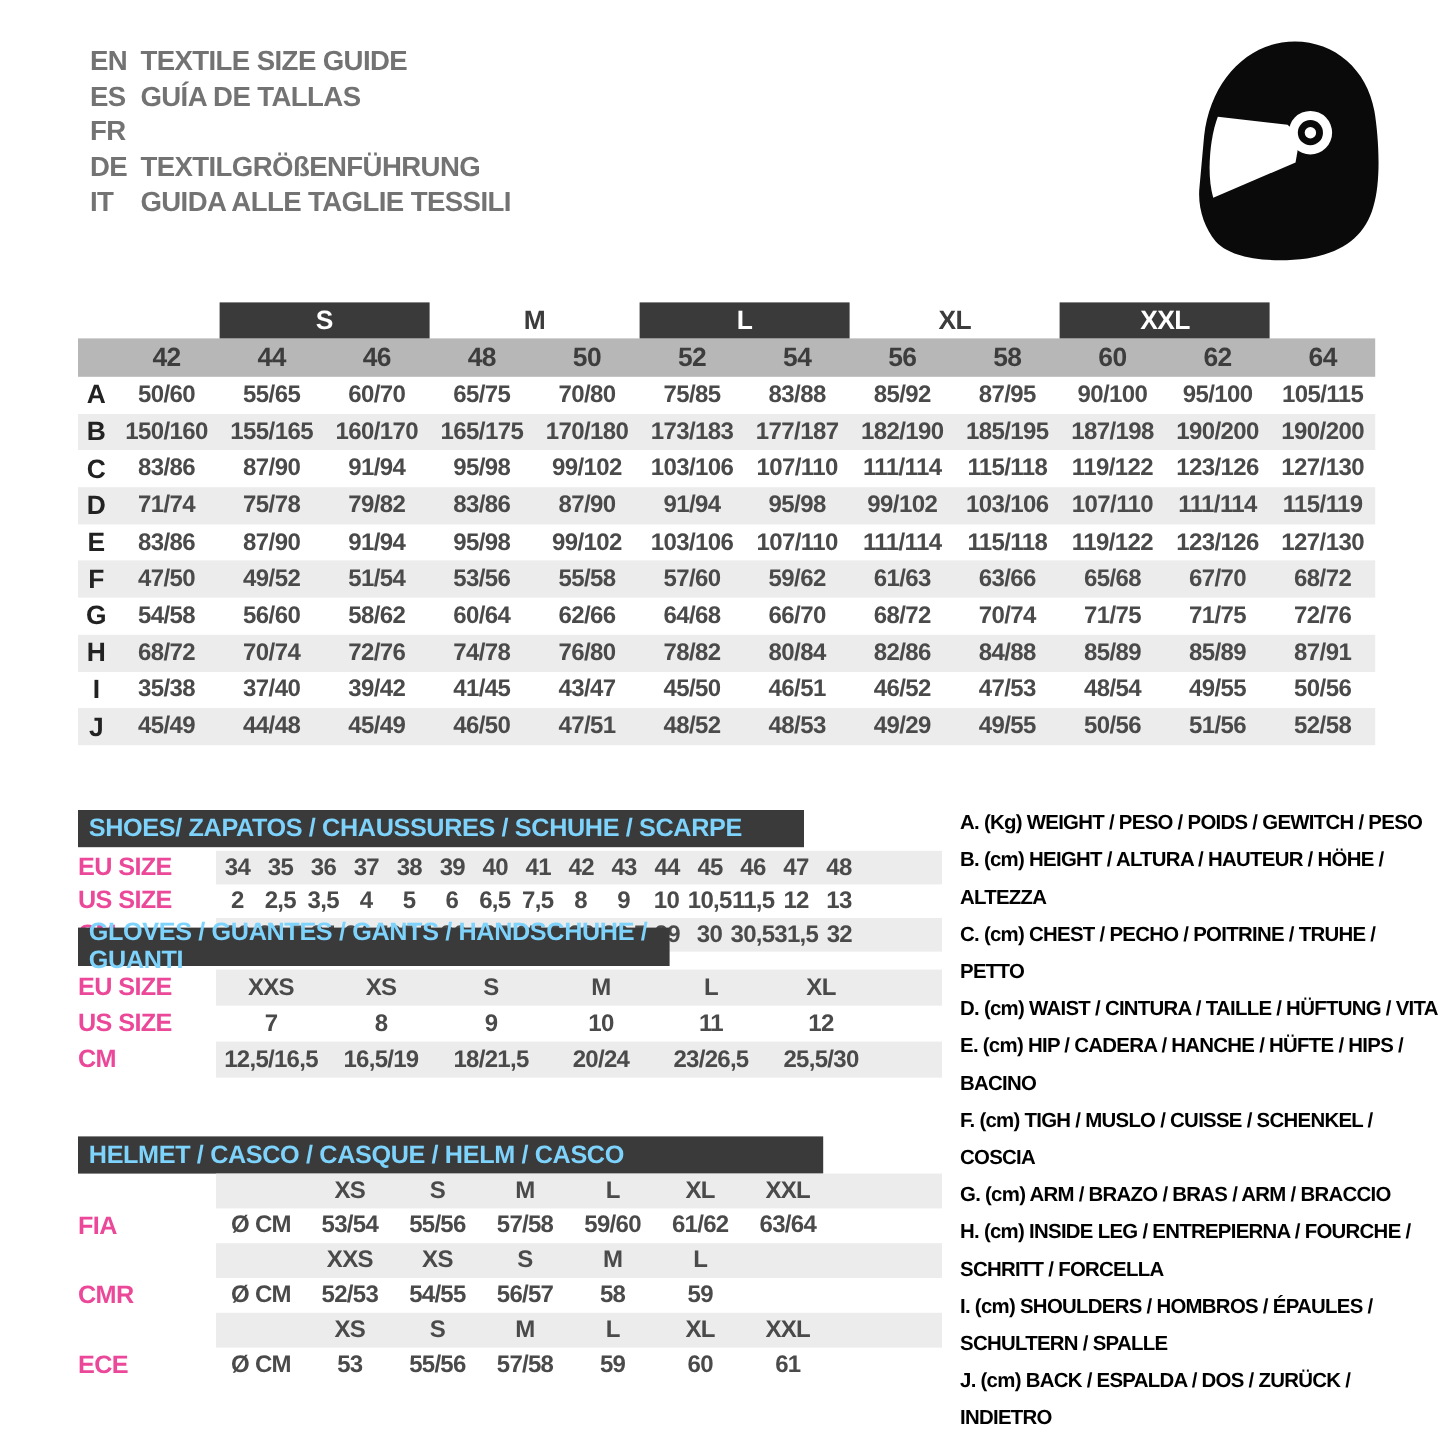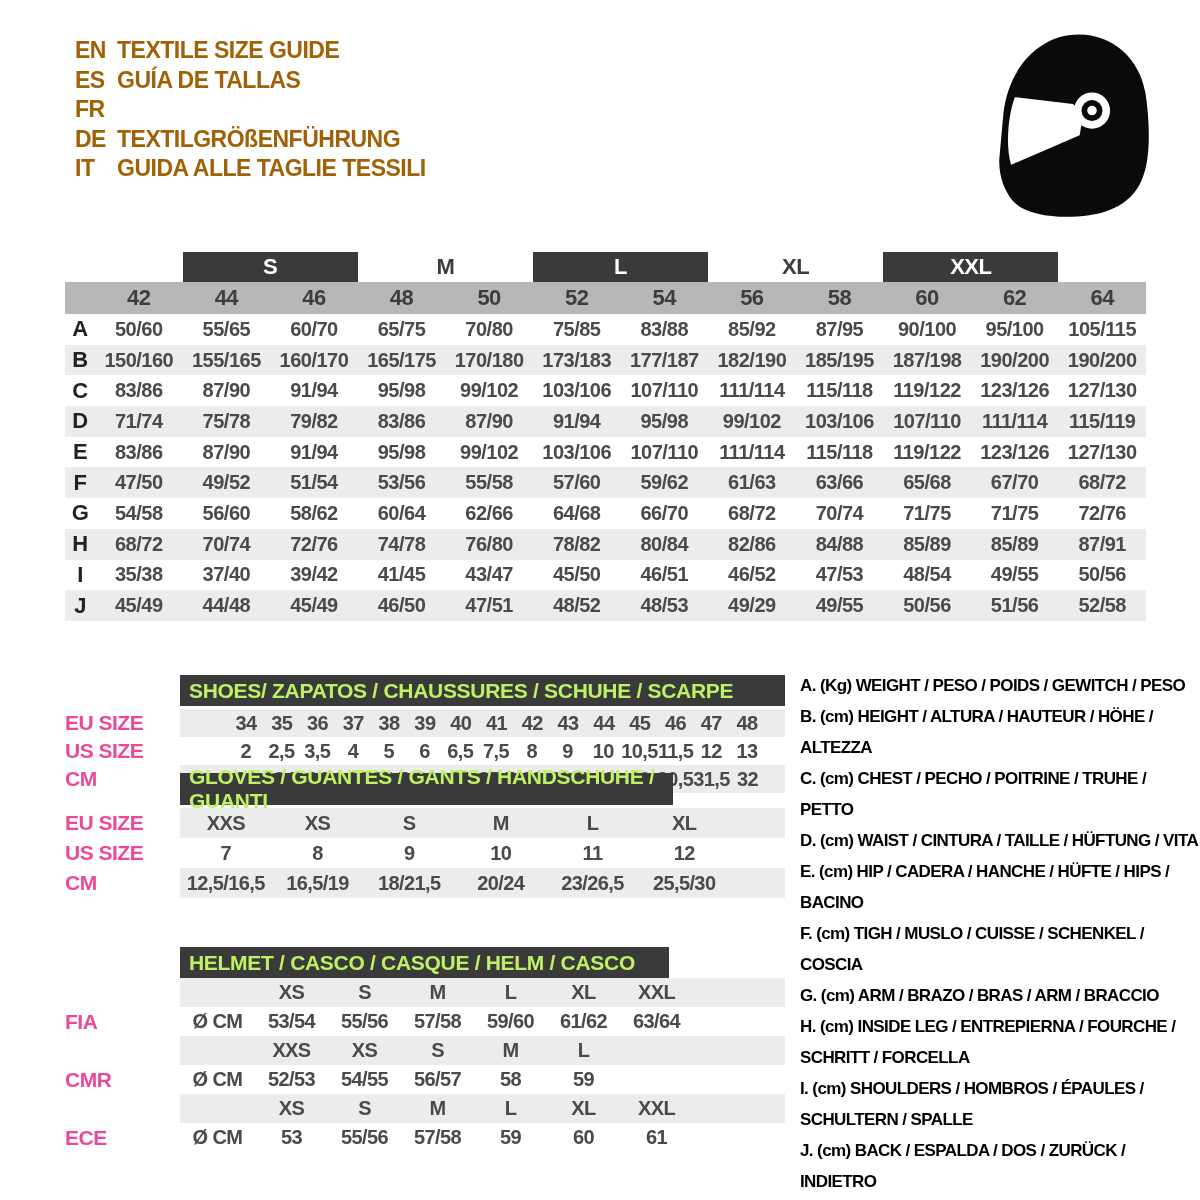--- a/index.html
+++ b/index.html
@@ -5,21 +5,21 @@
   html,body{margin:0;padding:0;}
   body{
     width:1200px;height:1200px;position:relative;background:#ffffff;
     font-family:"Liberation Sans",sans-serif;font-weight:700;
     color:#3f3f3f;overflow:hidden;
   }
   .abs{position:absolute;}
 
   
   .langs{left:75px;top:36px;}
-  .lang-row{display:flex;line-height:29.5px;font-size:23px;color:#a16207;letter-spacing:-0.5px;}
+  .lang-row{display:flex;line-height:29.5px;font-size:23px;color:#737373;letter-spacing:-0.5px;}
   .lang-code{width:42px;}
 
   
   .helmet-svg{left:972px;top:22px;}
 
   
   .textile{left:65px;top:252px;width:1081px;}
   .grid13{display:grid;grid-template-columns:30px repeat(12,1fr);}
   .band-row{height:30px;}
   .band{display:flex;align-items:center;justify-content:center;font-size:22px;letter-spacing:-0.5px;}
@@ -29,34 +29,34 @@
   .num-row>div{line-height:32px;}
   .t-row{height:30.7px;align-items:center;text-align:center;font-size:20px;letter-spacing:-0.5px;color:#4a4a4a;}
   .t-row.shade{background:#ececec;}
   .t-row .letter{font-size:22px;color:#222222;}
 
   
   .subblock{left:65px;width:720px;}
   .shoes{top:675px;}
   .gloves{top:773px;}
   .helmetT{top:947px;}
-  .bar{margin-left:115px;background:#3a3a3a;color:#bef264;display:flex;align-items:center;
+  .bar{background:#3a3a3a;color:#7dd3fc;display:flex;align-items:center;
        padding-left:9px;font-size:21px;letter-spacing:-0.3px;box-sizing:border-box;}
   .shoes .bar{height:31px;width:605px;margin-bottom:3px;}
   .gloves .bar{height:32px;width:493px;margin-bottom:3px;}
-  .helmetT .bar{height:31px;width:489px;margin-bottom:0;}
+  .helmetT .bar{height:31px;width:621px;margin-bottom:0;}
   .sub-row{display:flex;align-items:stretch;}
   .shoes .sub-row{height:28px;}
   .gloves .sub-row{height:30px;}
   .helmetT .sub-row{height:29px;}
   .sub-label{width:115px;display:flex;align-items:center;font-size:21px;color:#ec4899;letter-spacing:-0.5px;}
   .bandbg{width:605px;display:flex;align-items:stretch;}
   .bandbg.shaded{background:#ececec;}
   .cells{display:grid;align-items:center;text-align:center;font-size:20px;color:#4a4a4a;letter-spacing:-0.6px;}
-  .shoes .cells{width:537px;grid-template-columns:repeat(15,1fr);padding-left:48px;}
+  .shoes .cells{width:537px;grid-template-columns:repeat(15,1fr);}
   .gloves .cells{width:550px;grid-template-columns:repeat(6,1fr);}
   .helmetT .cells{width:513px;grid-template-columns:75px repeat(6,73px);}
 
   
   .legend{left:800px;top:670px;width:400px;}
   .legend-item{font-size:17px;line-height:31px;color:#000000;letter-spacing:-0.6px;}
 </style>
 </head>
 <body>
 

